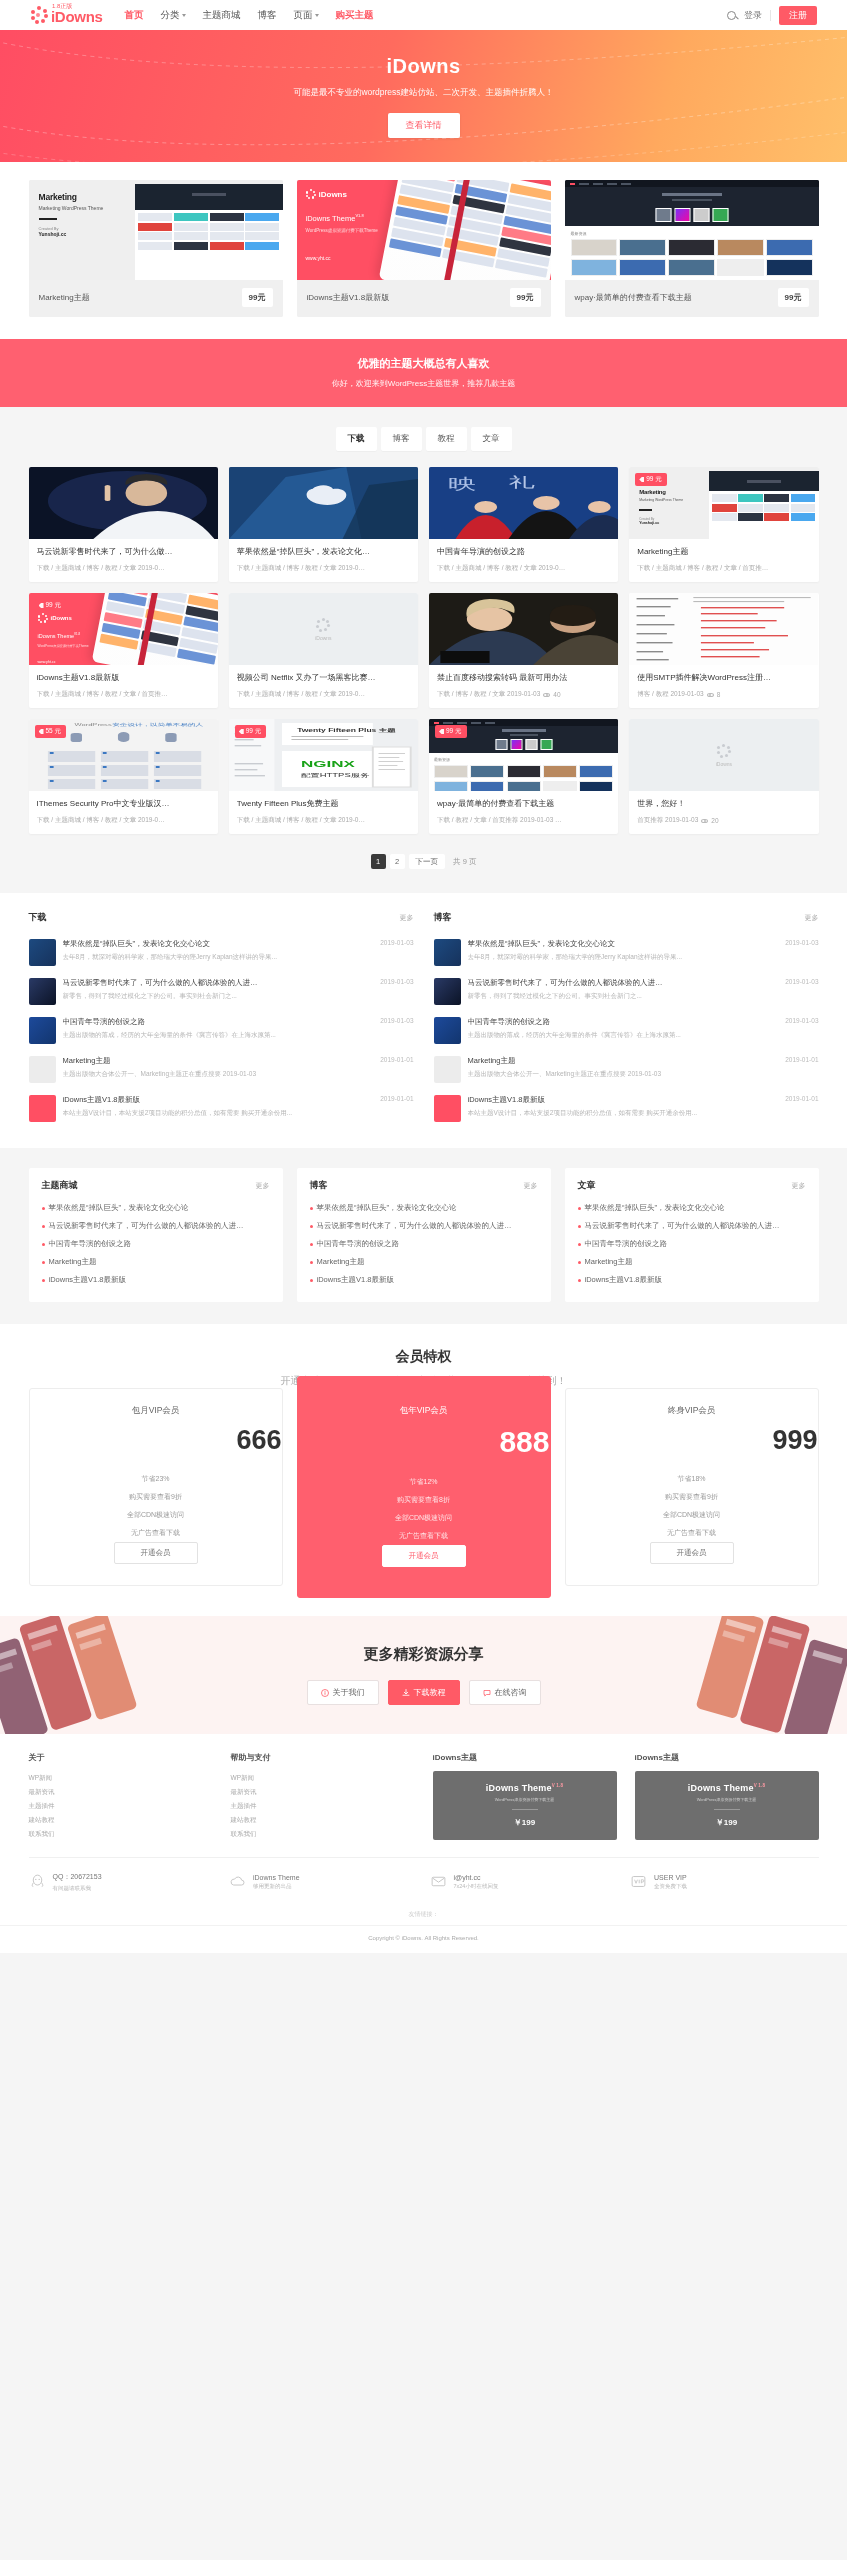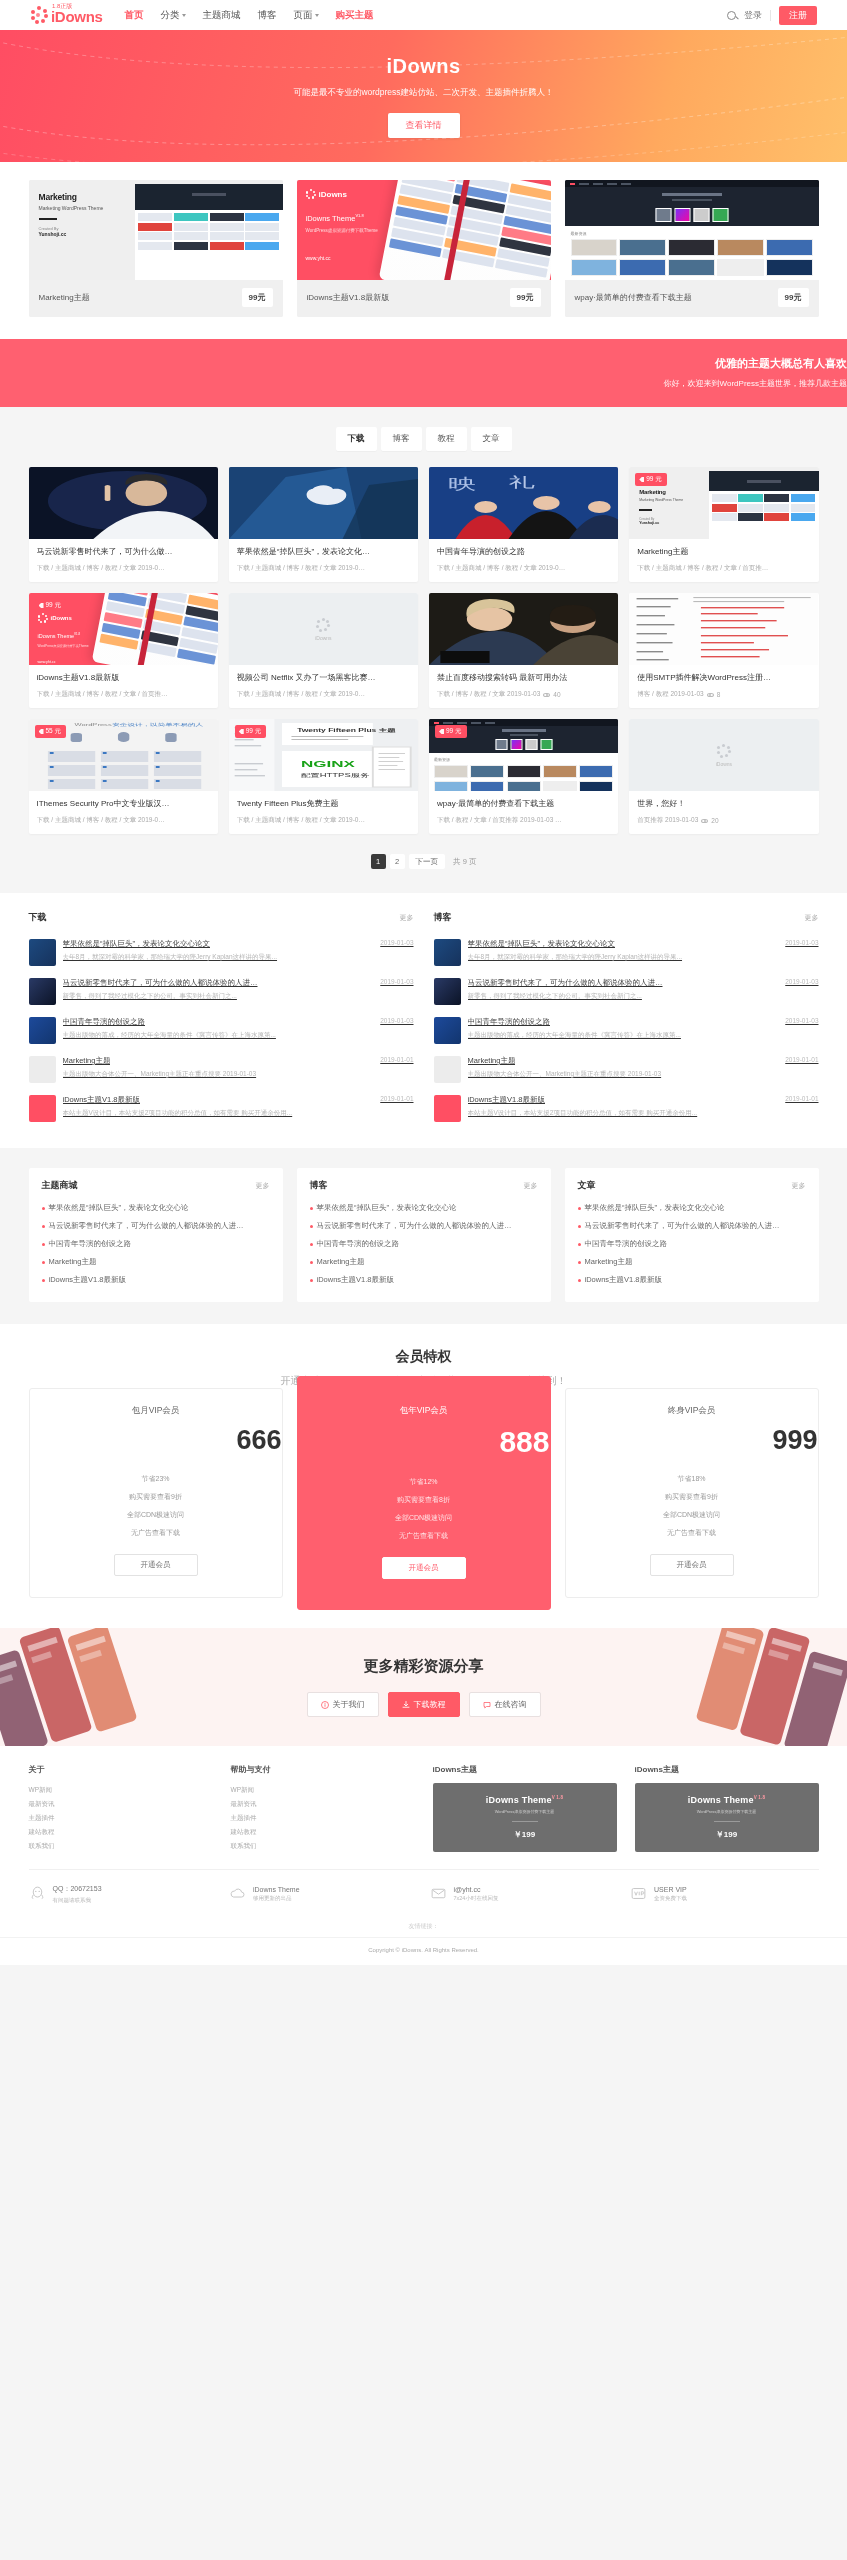--- a/index.html
+++ b/index.html
@@ -189,21 +189,21 @@
   .wp-grid span.i2{background:#4a6f8f;}
   .wp-grid span.i3{background:#2b2b33;}
   .wp-grid span.i4{background:#b9895f;}
   .wp-grid span.i5{background:#3c6bb0;}
   .wp-grid span.i6{background:#7fb3de;}
   .wp-grid span.i7{background:#eeeeee;}
   .wp-grid span.i8{background:#14325c;}
 
   
   .band{
-    background:#ff6070;text-align:right;padding:17px 0 18px;color:#fff;
+    background:#ff6070;text-align:center;padding:17px 0 18px;color:#fff;
   }
   .band h3{font-size:11px;font-weight:bold;margin-bottom:7px;}
   .band p{font-size:8px;opacity:.95;}
 
   
   .grid-sec{background:#f5f5f5;padding:20px 0 0;}
   .tabs{display:flex;justify-content:center;gap:4px;margin-bottom:16px;}
   .tab{
     background:#fff;font-size:8.5px;color:#555;padding:6px 12px;
     border-radius:2px;cursor:pointer;box-shadow:0 1px 1px rgba(0,0,0,.03);
@@ -268,21 +268,21 @@
   .lists-row{display:flex;gap:20px;}
   .lcol{flex:1;}
   .lhead{
     display:flex;justify-content:space-between;align-items:center;
     padding-bottom:9px;
   }
   .lhead h4{font-size:9px;color:#333;font-weight:bold;}
   .lhead a{font-size:7px;color:#aaa;text-decoration:none;}
   .litem{display:flex;gap:7px;padding:6px 0;}
   .lthumb{width:27px;height:27px;flex-shrink:0;border-radius:2px;overflow:hidden;}
-  .ltxt{flex:1;min-width:0;text-decoration:underline;}
+  .ltxt{flex:1;min-width:0;}
   .lt-top{display:flex;justify-content:space-between;gap:6px;}
   .lt-title{
     font-size:7.5px;color:#444;white-space:nowrap;overflow:hidden;
     text-overflow:ellipsis;
   }
   .lt-date{font-size:6.5px;color:#bbb;flex-shrink:0;}
   .lt-desc{
     font-size:6.5px;color:#b5b5b5;margin-top:4px;white-space:nowrap;
     overflow:hidden;text-overflow:ellipsis;
   }
@@ -313,21 +313,21 @@
     background:#ff5f6e;border-color:#ff5f6e;color:#fff;
     margin:-12px 0;padding:28px 0 30px;
   }
   .vname{font-size:8.5px;color:#666;margin-bottom:10px;}
   .vcard.hl .vname{color:#fff;}
   .vprice{font-size:27px;font-weight:bold;color:#333;line-height:1;margin-bottom:16px;text-align:right;}
   .vcard.hl .vprice{color:#fff;font-size:30px;}
   .vfeat{font-size:7px;color:#999;padding:4px 0;}
   .vcard.hl .vfeat{color:#ffe5e8;}
   .vbtn{
-    margin-top:12px;border:1px solid #e2e2e2;background:#fff;color:#777;
+    margin-top:0;border:1px solid #e2e2e2;background:#fff;color:#777;
     font-size:7.5px;padding:5px 26px;border-radius:2px;cursor:pointer;
     font-family:inherit;
   }
   .vcard.hl .vbtn{border-color:#fff;background:#fff;color:#ff5f6e;}
 
   
   .cta{
     position:relative;background:#fdf3f2;height:118px;overflow:hidden;
     display:flex;flex-direction:column;align-items:center;justify-content:center;
   }

